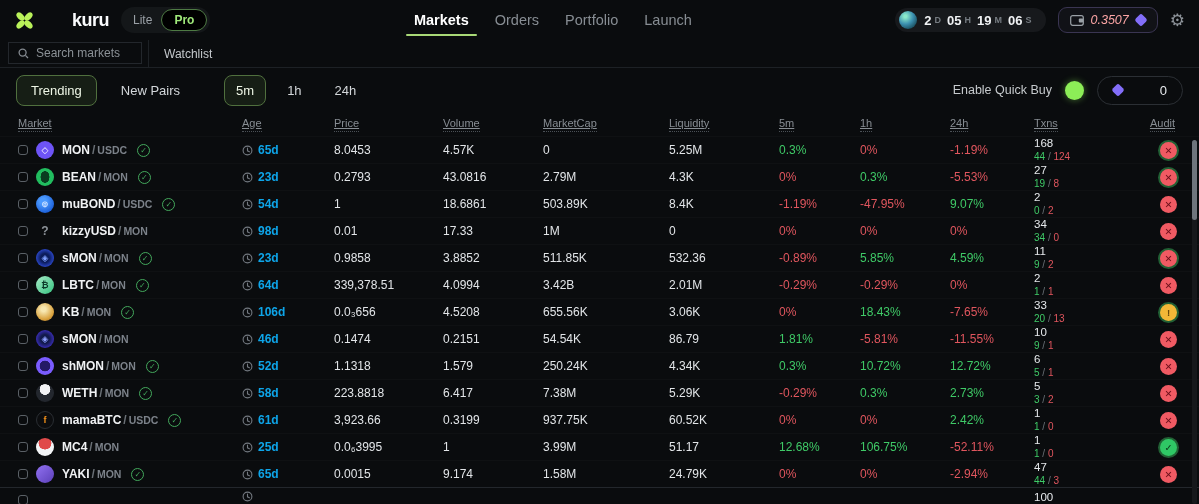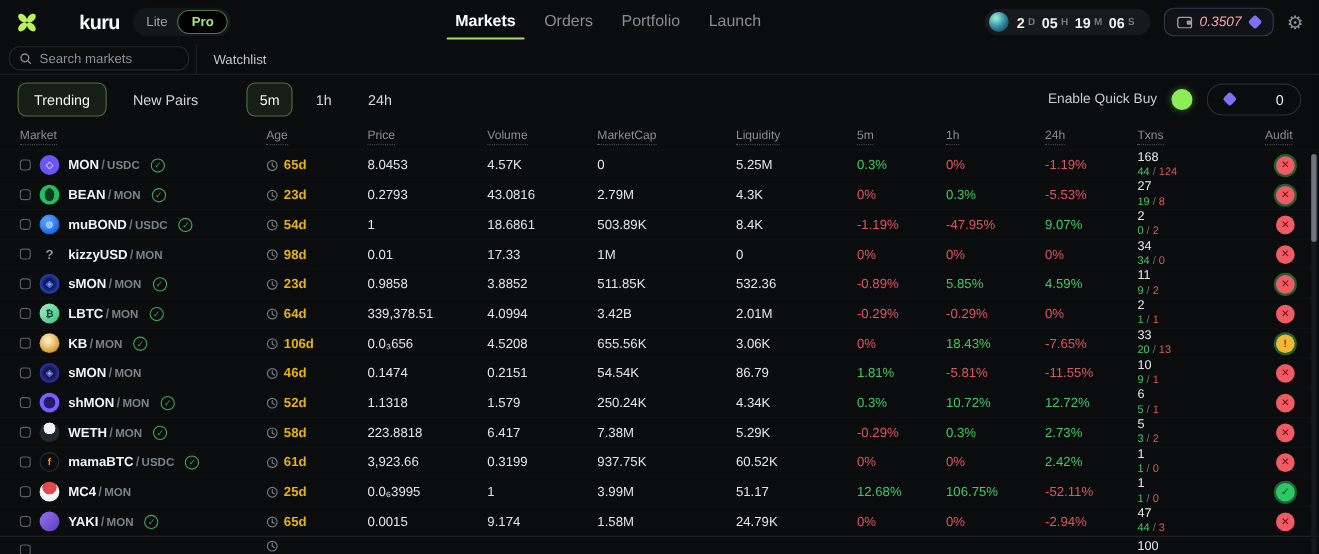--- a/index.html
+++ b/index.html
@@ -26,51 +26,51 @@
   .cd-avatar { width:18px; height:18px; border-radius:50%; margin-right:4px;
     background:radial-gradient(circle at 35% 30%, #8ae8c9 8%, #3c90b0 45%, #14424f 85%); }
   .cd-num  { font-size:13px; font-weight:bold; color:#f0f2f4; }
   .cd-unit { font-size:9px; font-weight:bold; color:#767c82; margin-right:3px; }
   .balance-pill { display:flex; align-items:center; gap:7px; border:1px solid #3a3552; background:#111217; border-radius:9px; padding:5px 11px; cursor:pointer; }
   .balance-val { font-size:12.5px; color:#fca5a5;font-style:italic; }
   .diamond { width:10px; height:10px; background:#836ef9; border-radius:2.5px; transform:rotate(45deg) scale(.95); }
   .gear { color:#8d9399; font-size:17px; cursor:pointer; line-height:1; }
   
   .search-row { height:28px; display:flex; align-items:stretch; border-bottom:1px solid #1d2125; }
-  .search-box { width:164px; margin:2px 0 3px 8px; display:flex; align-items:center; gap:7px; padding:0 9px; border:1px solid #23272c; border-radius:10px; cursor:text; }
+  .search-box { width:134px; margin:2px 0 3px 8px; display:flex; align-items:center; gap:7px; padding:0 9px; border:1px solid #23272c; border-radius:0; cursor:text; }
   .search-placeholder { font-size:12px; color:#8b9196; }
   .search-divider { width:1px; background:#1d2125; margin-left:6px; }
   .watchlist { display:flex; align-items:center; font-size:12px; color:#c4c8cc; padding-left:15px; cursor:pointer; }
   
   .filter-row { height:44px; display:flex; align-items:center; padding:0 16px; gap:9px; }
   .btn { font-size:13px; padding:7px 14px; border-radius:8px; color:#d3d7da; border:1px solid transparent; background:transparent; cursor:pointer; font-family:inherit; }
   .btn.active { border-color:#50703e; background:rgba(140,200,90,0.10); color:#eef6e6; }
   .btn.tf { padding:7px 11px; }
   .gap-left { margin-left:20px; }
   .quickbuy { margin-left:auto; display:flex; align-items:center; gap:13px; }
   .qb-label { font-size:12.5px; color:#c6cacd; }
   .qb-toggle { width:19px; height:19px; border-radius:50%; background:#8ced57; box-shadow:0 0 7px rgba(140,237,87,.45); cursor:pointer; }
   .qb-input { display:flex; align-items:center; justify-content:space-between; gap:10px; border:1px solid #2b2f34; border-radius:15px; padding:6px 15px; min-width:86px; cursor:text; }
   .qb-value { font-size:13px; color:#e8ebee; }
   
   .table-header { display:grid; grid-template-columns:var(--cols); height:24px; align-items:center; padding-left:18px; font-size:11px; color:#878d93; }
-  .th span { display:inline-block; border-bottom:1px dotted #4a5056; padding-bottom:2px; cursor:pointer; }
+  .th span { display:inline-block; border-bottom:1px dotted #4a5056; padding-bottom:2px; cursor:pointer;text-decoration:underline; }
   .th-audit { text-align:right; padding-right:24px; }
   .tbody { position:relative; }
   .row { display:grid; grid-template-columns:var(--cols); height:27px; align-items:center; padding-left:18px; border-top:1px solid rgba(255,255,255,0.025); cursor:pointer; }
   .row.partial { height:17px; overflow:hidden; align-items:start; padding-top:3px; border-top:1px solid #23272c; }
   .market-cell { display:flex; align-items:center; gap:8px; min-width:0; }
   .frame-icon { width:10px; height:10px; border:1.4px solid #5a6066; border-radius:3px; flex:none; }
   .token-icon { width:18px; height:18px; border-radius:50%; flex:none; display:flex; align-items:center; justify-content:center; font-size:9px; font-weight:bold; overflow:hidden; }
   .token-icon.plain { background:transparent !important; font-size:12px; }
   .pair { font-weight:bold; font-size:12px; color:#f0f2f4; white-space:nowrap; }
   .pair .sep { color:#6a7076; padding:0 2px; }
   .pair .quote { color:#7c828a; font-size:10.5px; }
   .verified { width:13px; height:13px; flex:none; border:1.2px solid #43a85c; border-radius:50%; color:#43a85c; font-size:8px; display:flex; align-items:center; justify-content:center; margin-left:2px; }
-  .age-cell { display:flex; align-items:center; gap:5px; color:#eab308; font-weight:bold; }
+  .age-cell { display:flex; align-items:center; gap:5px; color:#0ea5e9; font-weight:bold; }
   .num { color:#e2e5e8; }
   .chg.up { color:#3fca67; } .chg.down { color:#e0565e; }
   .txns-cell { line-height:1.18; }
   .tx-total { font-size:11.5px; color:#e6e9ec; }
   .tx-ratio { font-size:10px; }
   .tx-b { color:#3fca67; } .tx-s { color:#e0565e; } .tx-sep { color:#6a7076; }
   .audit-cell { display:flex; justify-content:flex-end; padding-right:22px; }
   .audit { width:17px; height:17px; border-radius:50%; display:flex; align-items:center; justify-content:center; font-size:9.5px; font-weight:bold; cursor:pointer; }
   .audit.fail { background:#f05a63; color:#6b0f1a; }
   .audit.warn { background:#f2b737; color:#6b4a0a; }

